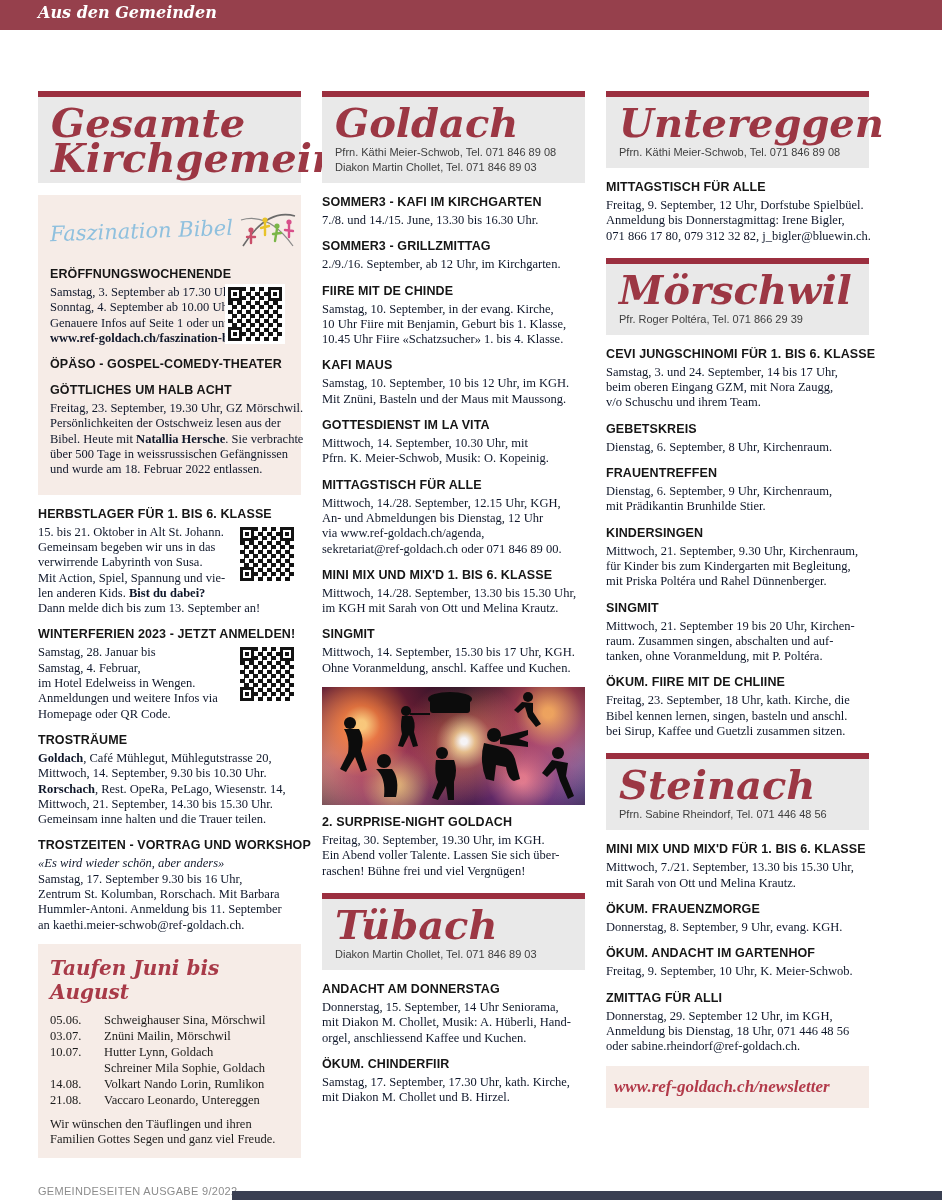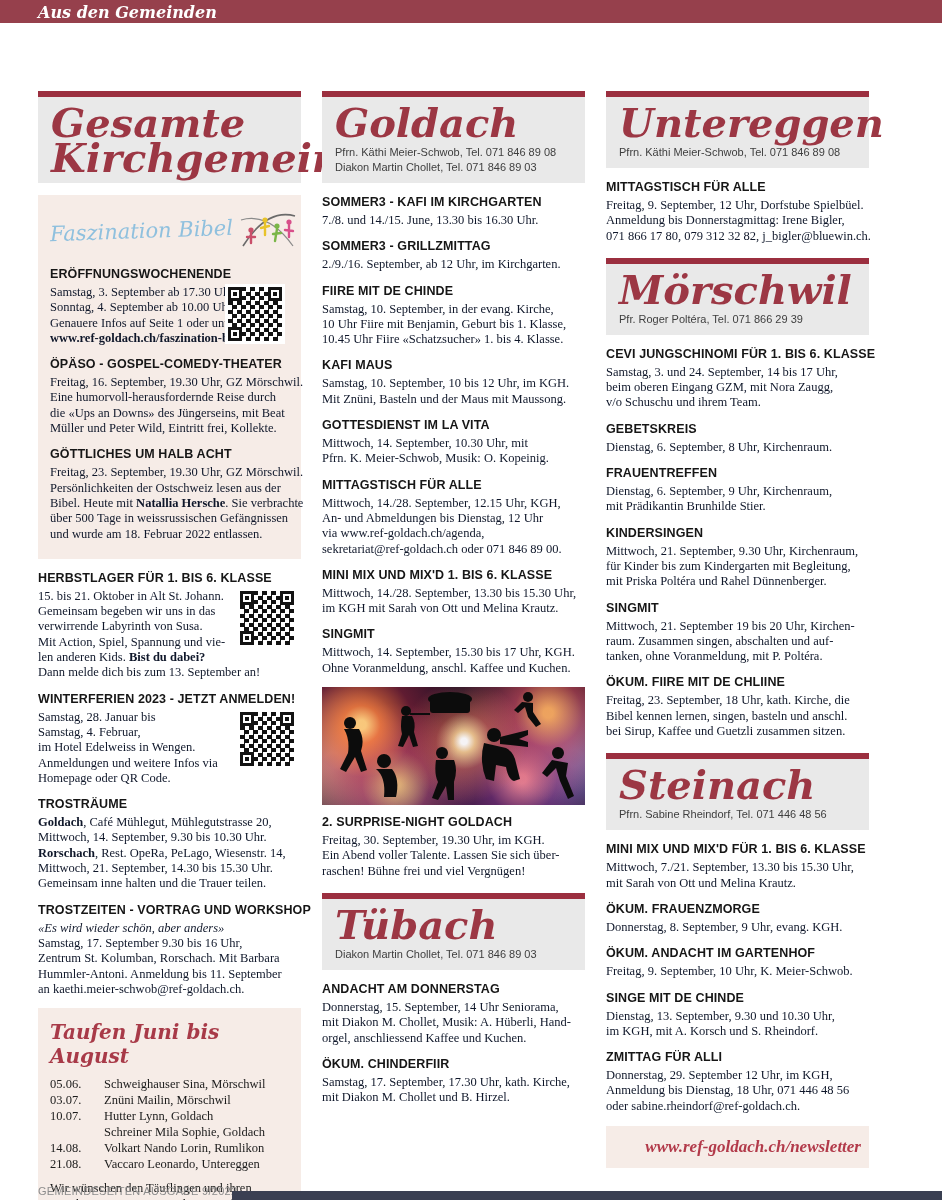--- a/index.html
+++ b/index.html
@@ -1,19 +1,19 @@
 <!DOCTYPE html>
 <html><head>
 <meta charset="utf-8">
 <style>
   html,body{margin:0;padding:0;background:#fff;}
   .page{position:relative;width:942px;height:1200px;background:#ffffff;overflow:hidden;
         font-family:"Liberation Serif",serif;color:#1b1b1b;}
   
-  .topbar{position:absolute;top:0;left:0;width:942px;height:23px;background:#96404c;}
+  .topbar{position:absolute;top:0;left:0;width:942px;height:30px;background:#96404c;}
   .topbar-title{display:block;padding-left:38px;line-height:25px;color:#ffffff;
         font-family:"DejaVu Serif",serif;font-style:italic;font-weight:bold;font-size:16px;}
   
   .cols{position:absolute;top:26px;left:38px;width:871px;display:flex;gap:0;}
   .col{width:263px;margin-right:21px;padding-top:65px;}
   .col:last-child{margin-right:0;width:263px;}
   
   .masthead{margin-bottom:12px;}
   .col .masthead.not-first{margin-top:14px;}
   .mast-rule{height:6px;background:#9b2f3f;}
@@ -55,21 +55,21 @@
       radial-gradient(circle at 4% 62%, rgba(255,222,182,.75) 0 3%, rgba(0,0,0,0) 30%);}
   .fireworks svg{position:absolute;inset:0;}
   
   .baptisms{padding:10px 12px 10px 12px;}
   .bap-title{margin:2px 0 8px 0;font-family:"DejaVu Serif",serif;font-style:italic;font-weight:bold;
         font-size:20px;color:#a83a48;}
   .brow{display:flex;font-size:12.5px;line-height:16px;}
   .bdate{width:54px;flex:0 0 54px;}
   .bnote{margin-top:9px;font-size:12.5px;line-height:15.5px;}
   
-  .linkbox{background:#f6ece7;padding:11px 8px;text-align:right;margin-top:12px;cursor:pointer;}
+  .linkbox{background:#f6ece7;padding:11px 8px;text-align:left;margin-top:12px;cursor:pointer;}
   .linkbox span{font-family:"Liberation Serif",serif;font-style:italic;font-weight:bold;
         font-size:17px;color:#b23a4a;}
   
   .footerline{position:absolute;left:38px;bottom:3px;font-family:"Liberation Sans",sans-serif;
         font-size:11px;letter-spacing:.3px;color:#8c8c8c;}
   .bottombar{position:absolute;left:232px;right:0;bottom:0;height:9px;background:#3a3f52;}
   b{font-weight:bold;} i{font-style:italic;}
 </style>
 </head>
 <body>
@@ -117,26 +117,20 @@
                 <div class="qr">
                   <span class="f tl"></span>
                   <span class="f tr"></span>
                   <span class="f bl"></span>
                 </div>
               </div>
             </div>
           </div>
           <div class="sec">
             <h3 class="sec-title">ÖPÄSO - GOSPEL-COMEDY-THEATER</h3>
-            <div class="bd">
-              <div class="ln">Freitag, 16. September, 19.30 Uhr, GZ Mörschwil.</div>
-              <div class="ln">Eine humorvoll-herausfordernde Reise durch</div>
-              <div class="ln">die «Ups an Downs» des Jüngerseins, mit Beat</div>
-              <div class="ln">Müller und Peter Wild, Eintritt frei, Kollekte.</div>
-            </div>
           </div>
           <div class="sec">
             <h3 class="sec-title">GÖTTLICHES UM HALB ACHT</h3>
             <div class="bd">
               <div class="ln">Freitag, 23. September, 19.30 Uhr, GZ Mörschwil.</div>
               <div class="ln">Persönlichkeiten der Ostschweiz lesen aus der</div>
               <div class="ln">Bibel. Heute mit <b>Natallia Hersche</b>. Sie verbrachte</div>
               <div class="ln">über 500 Tage in weissrussischen Gefängnissen</div>
               <div class="ln">und wurde am 18. Februar 2022 entlassen.</div>
             </div>
@@ -452,27 +446,20 @@
             <div class="ln">Donnerstag, 8. September, 9 Uhr, evang. KGH.</div>
           </div>
         </div>
         <div class="sec">
           <h3 class="sec-title">ÖKUM. ANDACHT IM GARTENHOF</h3>
           <div class="bd">
             <div class="ln">Freitag, 9. September, 10 Uhr, K. Meier-Schwob.</div>
           </div>
         </div>
         <div class="sec">
-          <h3 class="sec-title">SINGE MIT DE CHINDE</h3>
-          <div class="bd">
-            <div class="ln">Dienstag, 13. September, 9.30 und 10.30 Uhr,</div>
-            <div class="ln">im KGH, mit A. Korsch und S. Rheindorf.</div>
-          </div>
-        </div>
-        <div class="sec">
           <h3 class="sec-title">ZMITTAG FÜR ALLI</h3>
           <div class="bd">
             <div class="ln">Donnerstag, 29. September 12 Uhr, im KGH,</div>
             <div class="ln">Anmeldung bis Dienstag, 18 Uhr, 071 446 48 56</div>
             <div class="ln">oder sabine.rheindorf@ref-goldach.ch.</div>
           </div>
         </div>
         <div class="linkbox"><span>www.ref-goldach.ch/newsletter</span></div>
       </section>
     </div>

